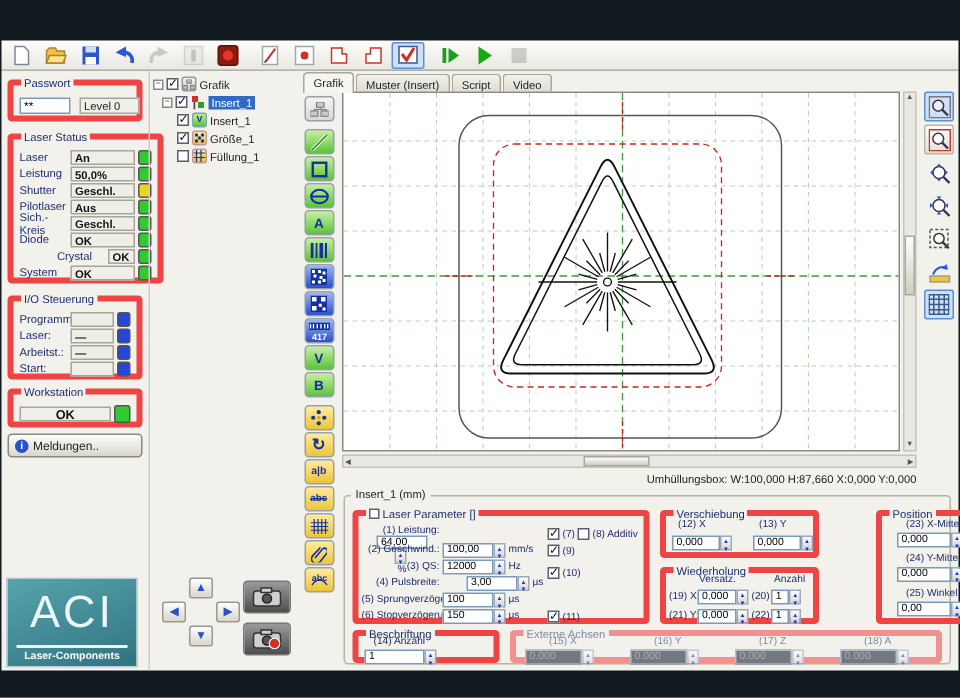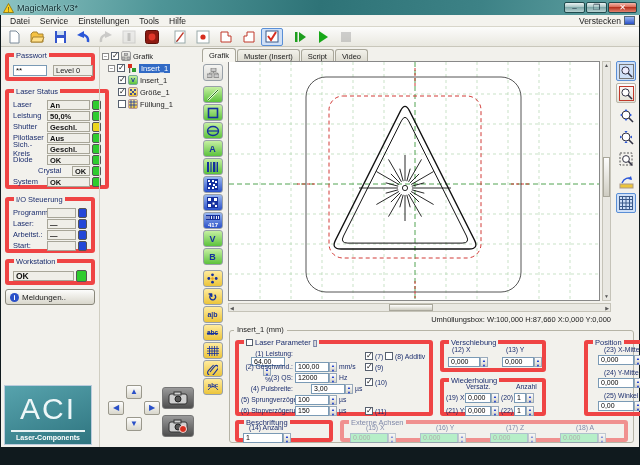--- a/index.html
+++ b/index.html
@@ -133,59 +133,34 @@
   .prow { position:absolute; height:11px; display:flex; align-items:center; }
   .plabel { font-size:6.8px; color:#1c2e6e; text-align:right; white-space:nowrap; }
   .pfield { height:10px; border:1px solid #7a9ab5; background:#fff; font-size:7px; padding:0 2px;
     font-family:"Liberation Sans", sans-serif; }
   .spin { width:8px; height:10px; display:flex; flex-direction:column; border:1px solid #9ab;
     background:linear-gradient(#fdfdfc,#d9d7cc); }
   .spin i { flex:1; font-style:normal; font-size:4px; line-height:5px; color:#1133cc; text-align:center; }
   .punit { font-size:6.8px; color:#1c2e6e; margin-left:2px; }
   .pcheck { display:flex; align-items:center; gap:2px; font-size:6.8px; color:#1c2e6e; position:absolute; }
   .disabled-grp { opacity:.55; }
-  .disabled-grp .pfield { background:#86efac; color:#777; }
+  .disabled-grp .pfield { background:#0f172a; color:#777; }
 
   
   .statusbar { position:absolute; left:1px; top:447px; width:638px; height:12px; background:#eceadf;
     border-top:1px solid #fff; display:flex; align-items:center; justify-content:flex-end;
     font-size:7.5px; color:#222; padding-right:10px; }
   .sb-cell { padding:0 5px; border-right:1px solid #c6c4b8; border-left:1px solid #fff; line-height:10px; }
 </style>
 </head>
 <body>
 
 <div class="win">
 
-  <div class="titlebar">
-    <span class="app-ico">
-      <svg width="11" height="10" viewBox="0 0 11 10">
-          <path d="M5.5 0.5 L10.5 9.5 L0.5 9.5 Z" fill="#ffd21e" stroke="#8a6d00" stroke-width="0.8"></path>
-          <text x="5.5" y="8.6" font-size="7" text-anchor="middle" fill="#333">!</text>
-        </svg>
-    </span>
-    <span class="title-text">MagicMark V3*</span>
-    <div class="winbtns">
-      <div class="wbtn">–</div>
-      <div class="wbtn">❐</div>
-      <div class="wbtn close">✕</div>
-    </div>
-  </div>
-
-  <div class="menubar">
-    <span class="menu-item">Datei</span>
-    <span class="menu-item">Service</span>
-    <span class="menu-item">Einstellungen</span>
-    <span class="menu-item">Tools</span>
-    <span class="menu-item">Hilfe</span>
-    <span class="menu-right">
-      <span>Verstecken</span>
-      <span class="hide-ico"></span>
-    </span>
-  </div>
+
 
   <div class="toolbar">
     <div class="tbtn">
         <svg width="16" height="16">
           <path d="M4 2h6l3 3v9H4z" fill="#fff" stroke="#7a8a9a"></path>
         </svg>
       </div>
     <div class="tbtn">
         <svg width="16" height="16">
           <path d="M2 5l2-2h4l1 2h5v8H2z" fill="#f5c244" stroke="#a88430"></path>
@@ -343,21 +318,21 @@
             <span class="sval">—</span>
             <span class="led" style="background: rgb(36, 71, 216);"></span>
           </div>
         <div class="srow" style="top:39px;">
             <span class="slabel">Start:</span>
             <span class="sval"></span>
             <span class="led" style="background: rgb(36, 71, 216);"></span>
           </div>
       </div>
 
-      <div class="grp" style="left:3px;top:212px;width:90px;height:26px;">
+      <div class="grp" style="left:3px;top:212px;width:90px;height:26px;text-align:center;">
         <span class="gt">Workstation</span>
         <div class="srow" style="top:7px;">
           <span class="sval" style="font-size:8.5px;">OK</span>
           <span class="led" style="width: 11px; height: 12px; background: rgb(46, 204, 46);"></span>
         </div>
       </div>
 
       <div class="meld-btn">
         <span class="info-ico">i</span>
         <span>Meldungen..</span>

